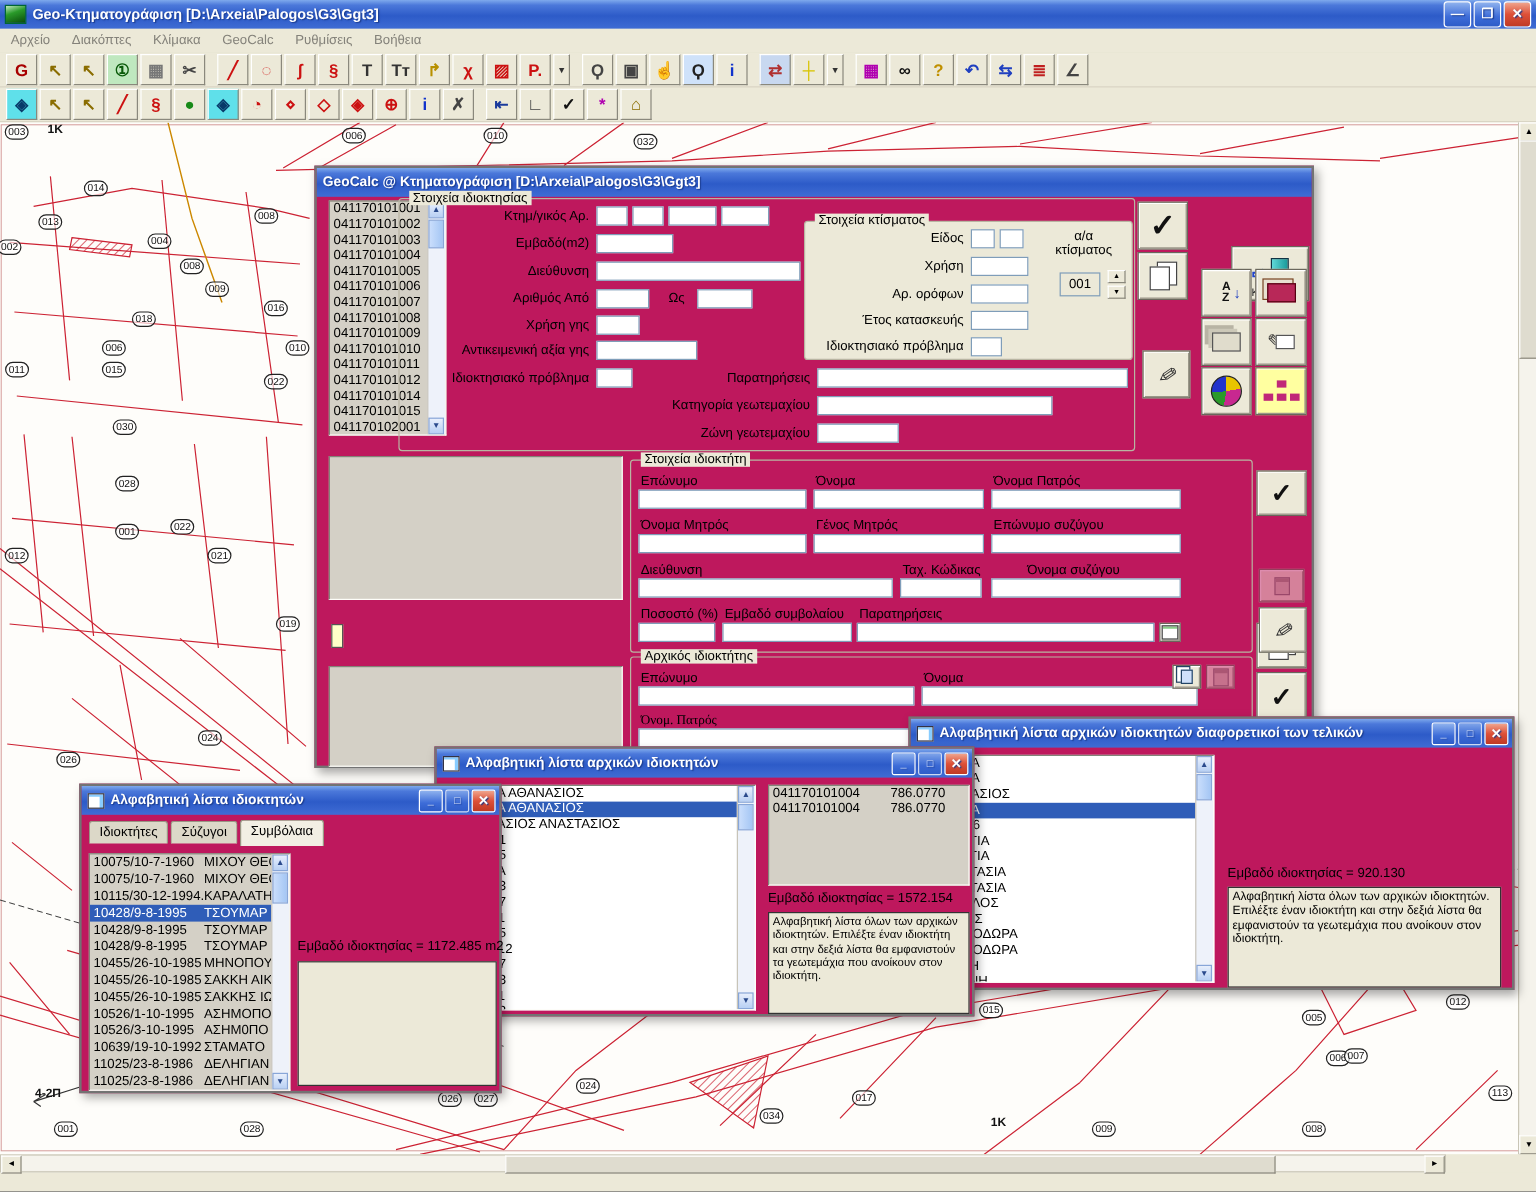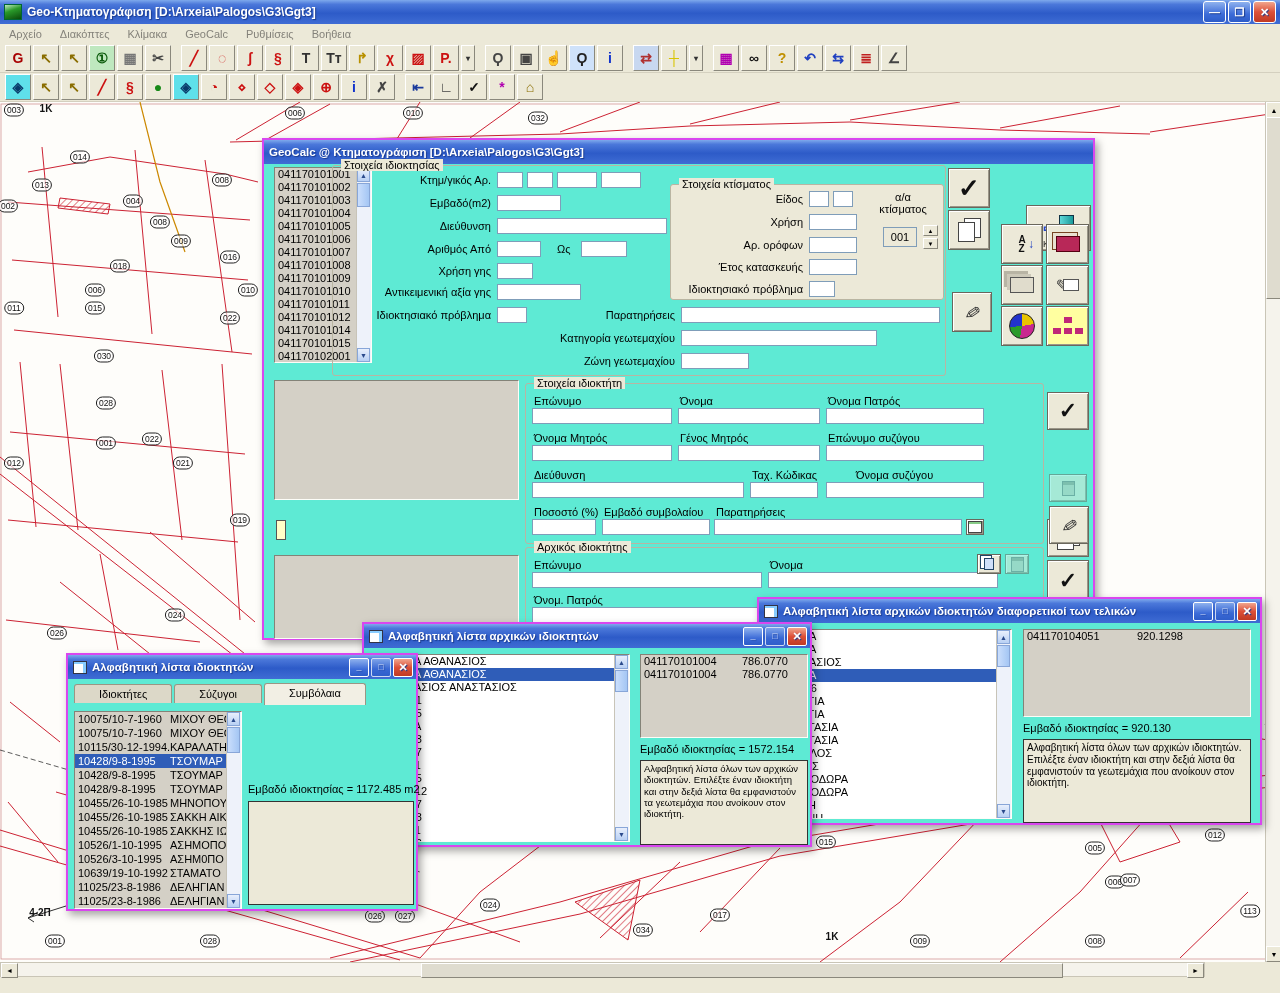--- a/index.html
+++ b/index.html
@@ -53,21 +53,21 @@
   .status{position:absolute;left:0;top:977px;width:100%;height:16px;background:#ece9d8;
     display:flex;align-items:center;gap:3px;padding:1px 3px;box-sizing:border-box;}
   .spanel{height:13px;border:1px solid;border-color:#9a9688 #fff #fff #9a9688;
     padding:0 4px;font-size:10px;display:flex;align-items:center;background:#ece9d8;white-space:nowrap;}
   .st-icon{width:22px;height:12px;background:#49e2e6;border:1px solid #0aa;position:relative;}
   .st-icon::before{content:"";position:absolute;left:8px;top:3px;width:5px;height:5px;background:#fff;
     border:1px solid #123;transform:rotate(45deg);}
   .st-icon::after{content:"";position:absolute;left:2px;top:2px;width:3px;height:3px;background:#23c;
     box-shadow:13px -1px 0 #c3c,12px 7px 0 #23c,-1px 7px 0 #111;}
   
-  .dlg{position:absolute;background:#5eead4;border:2px solid #d946ef;box-sizing:border-box;
+  .dlg{position:absolute;background:#be185d;border:2px solid #737373;box-sizing:border-box;
     box-shadow:3px 4px 8px rgba(0,0,0,.35);}
   .dlg-title{position:absolute;left:0;top:0;width:100%;height:24px;box-sizing:border-box;
     background:linear-gradient(180deg,#7ea9ec 0%,#4b78da 18%,#2d5bc8 55%,#3f6cd4 100%);
     display:flex;align-items:center;gap:5px;padding:0 3px 0 5px;color:#fff;font-weight:bold;font-size:11.5px;
     text-shadow:1px 1px 1px #1a3a8c;white-space:nowrap;overflow:hidden;}
   .doc-icon{width:12px;height:11px;background:#fff;border:1px solid #334;box-shadow:inset -3px 2px 0 #8cf;flex:none;}
   .dbtn{width:18px;height:17px;border-radius:2px;border:1px solid #fff;display:flex;align-items:center;
     justify-content:center;color:#fff;font-size:9px;font-weight:bold;flex:none;
     background:linear-gradient(#8fb2ee,#3d6cd8 60%,#2d5cc8);}
   .dbtn.pale{opacity:.75;}
@@ -119,21 +119,21 @@
   .i-notes::before{content:"✎";font-size:16px;color:#333;}
   .i-notes::after{content:"";width:14px;height:10px;background:#fff;border:1px solid #555;margin-left:-6px;}
   .i-pie::before{content:"";width:24px;height:24px;border-radius:50%;border:1px solid #222;
      background:conic-gradient(#e8c400 0 80deg,#c82890 80deg 190deg,#2a9a2a 190deg 265deg,#2233cc 265deg 360deg);}
   .i-hier{background:#ffffa0;}
   .i-hier::before{content:"";width:8px;height:6px;background:#c02878;transform:translateY(-6px);
      box-shadow:-11px 11px 0 #c02878,0 11px 0 #c02878,11px 11px 0 #c02878;}
   .sp{position:absolute;width:15px;height:11px;background:#ece9d8;border:1px solid;
     border-color:#fff #8a887c #8a887c #fff;font-size:6px;display:flex;align-items:center;justify-content:center;box-sizing:border-box;}
   .tabs{position:absolute;display:flex;align-items:flex-end;}
-  .tab{padding:3px 24px 3px;border:1px solid #9a9684;border-bottom:none;background:#dcd8c8;
+  .tab{padding:3px 8px 3px;border:1px solid #9a9684;border-bottom:none;background:#dcd8c8;
     margin-right:2px;border-radius:3px 3px 0 0;font-size:11px;text-align:center;}
   .tab.sel{background:#f2efe4;padding-bottom:6px;margin-bottom:-2px;}
   .infobox{position:absolute;border:1px solid #333;background:#ece9d8;padding:2px 3px;
     font-size:10px;line-height:11.8px;box-sizing:border-box;overflow:hidden;}
   .arealabel{position:absolute;font-size:11px;white-space:nowrap;}
   .ybox{position:absolute;width:8px;height:18px;background:#ffffc8;border:1px solid #555;}
 </style>
 </head>
 <body>
 
@@ -437,21 +437,21 @@
     <div class="btn i-pages" style="left:783px;top:293px;width:42px;height:38px;"></div>
     <div class="btn i-paste-sm dis" style="left:785px;top:334px;width:38px;height:28px;"></div>
     <div class="btn i-pencil" style="left:785px;top:366px;width:40px;height:38px;"></div>
 
     <div class="group" style="left:261px;top:407px;width:517px;height:88px;">
       <span class="gt">Αρχικός ιδιοκτήτης</span>
       <span class="lb" style="left:8px;top:11px;">Επώνυμο</span>
       <div class="inp" style="left:6px;top:24px;width:230px;"></div>
       <span class="lb" style="left:244px;top:11px;">Όνομα</span>
       <div class="inp" style="left:242px;top:24px;width:230px;"></div>
-      <span class="lb" style="left:8px;top:46px;">Όνομ. Πατρός</span>
+      <span class="lb" style="left:8px;top:46px;font-family:Liberation Serif, serif;">Όνομ. Πατρός</span>
       <div class="inp" style="left:6px;top:59px;width:230px;"></div>
     </div>
     <div class="btn i-copy-sm" style="left:713px;top:414px;width:24px;height:20px;"></div>
     <div class="btn i-paste-sm dis" style="left:741px;top:414px;width:24px;height:20px;"></div>
     <div class="btn i-check-sm" style="left:783px;top:420px;width:42px;height:42px;"></div>
   </div>
 
   <div class="dlg" style="left:757px;top:597px;width:505px;height:228px;z-index:20;">
     <div class="dlg-title">
       <div class="doc-icon"></div>
@@ -479,28 +479,20 @@
           <div class="li">ΛΟΥ ΘΕΟΔΩΡΑ</div>
           <div class="li">ΑΤΕΡΙΝΗ</div>
           <div class="li">ΚΑΤΕΡΙΝΗ</div>
         </div>
       <div class="vscroll">
         <div class="va" style="top:0;">▲</div>
         <div class="vth" style="top:15px;height:22px;"></div>
         <div class="va" style="bottom:0;">▼</div>
       </div>
     </div>
-    <div class="listbox" style="left:264px;top:30px;width:228px;height:88px;">
-      <div>
-          <div class="li row">
-          <span class="c1" style="width:110px;">041170104051</span>
-          <span>920.1298</span>
-        </div>
-        </div>
-    </div>
     <div class="arealabel" style="left:264px;top:123px;">Εμβαδό ιδιοκτησίας = 920.130</div>
     <div class="infobox" style="left:264px;top:140px;width:228px;height:84px;">Αλφαβητική λίστα όλων των αρχικών ιδιοκτητών. Επιλέξτε έναν ιδιοκτήτη και στην δεξιά λίστα θα εμφανιστούν τα γεωτεμάχια που ανοίκουν στον ιδιοκτήτη.</div>
   </div>
 
   <div class="dlg" style="left:362px;top:622px;width:450px;height:225px;z-index:30;">
     <div class="dlg-title">
       <div class="doc-icon"></div>
       <span>Αλφαβητική λίστα αρχικών ιδιοκτητών</span>
       <div class="sp-right">
         <div class="dbtn">_</div>

